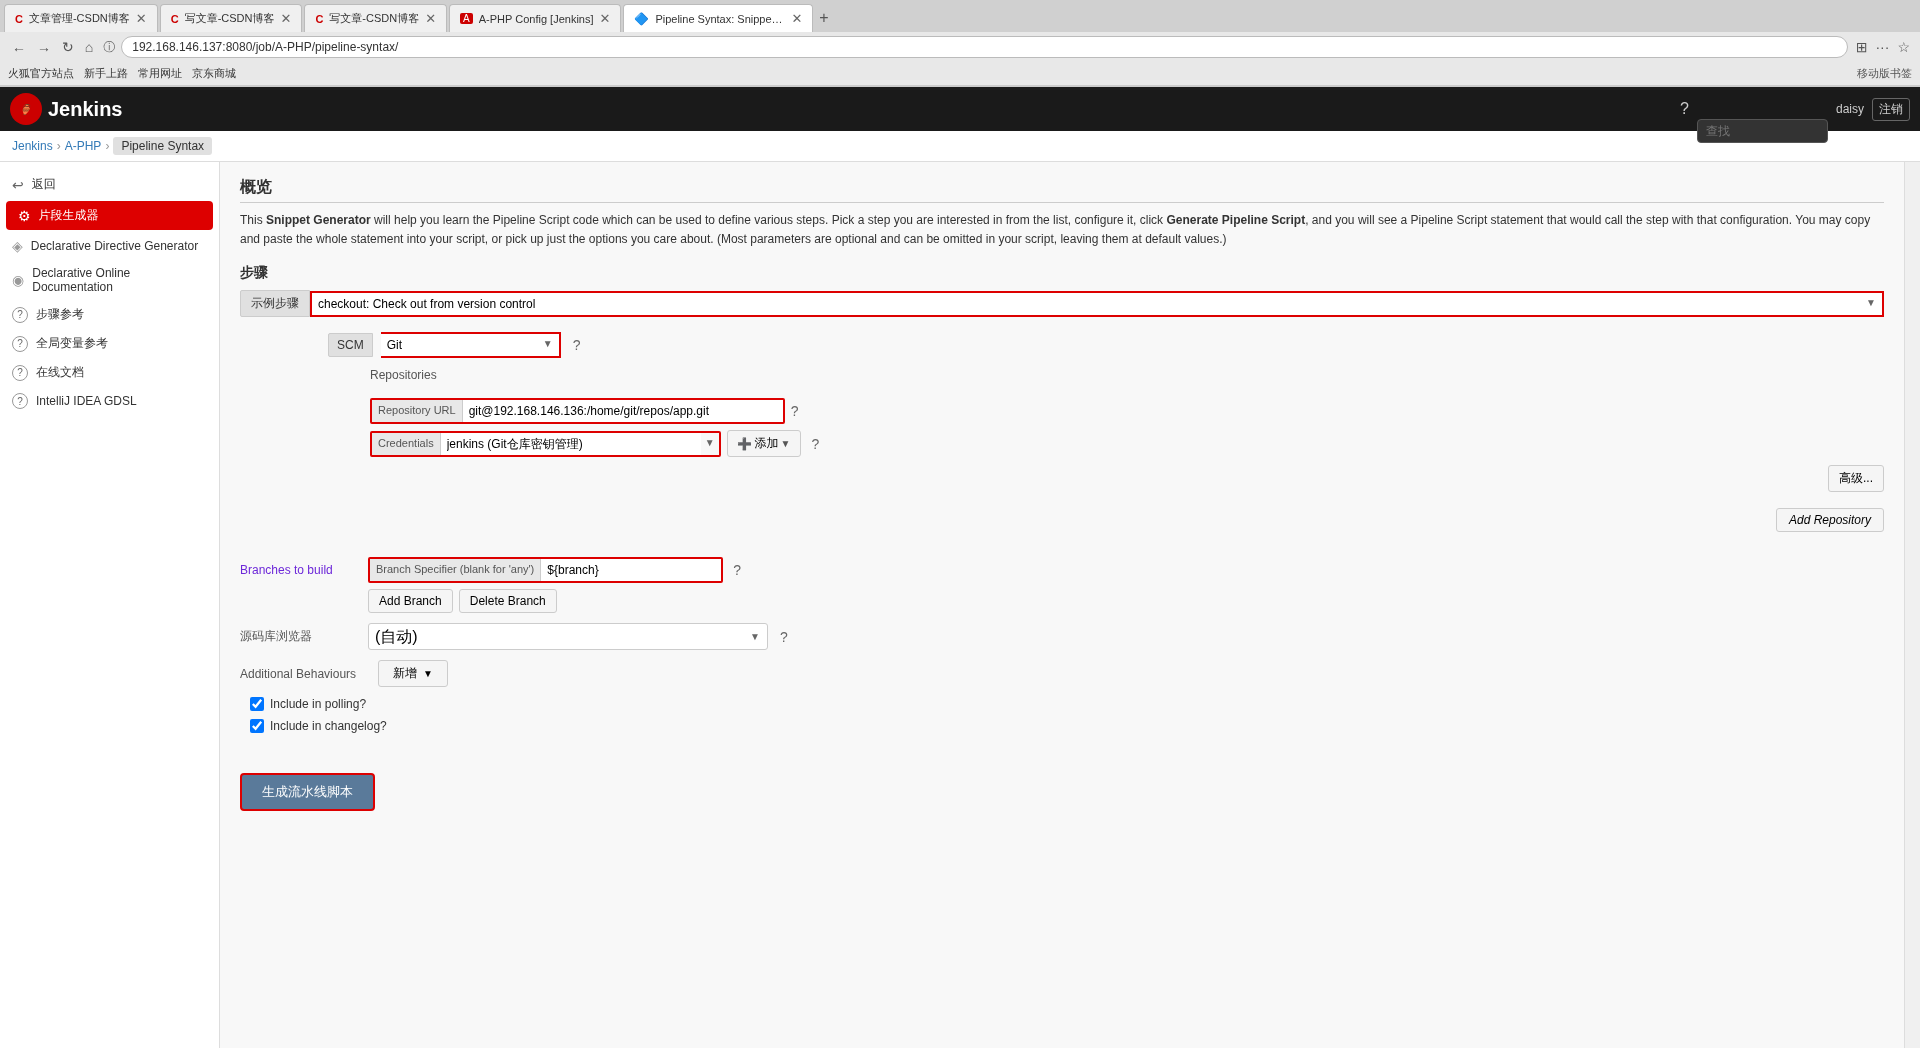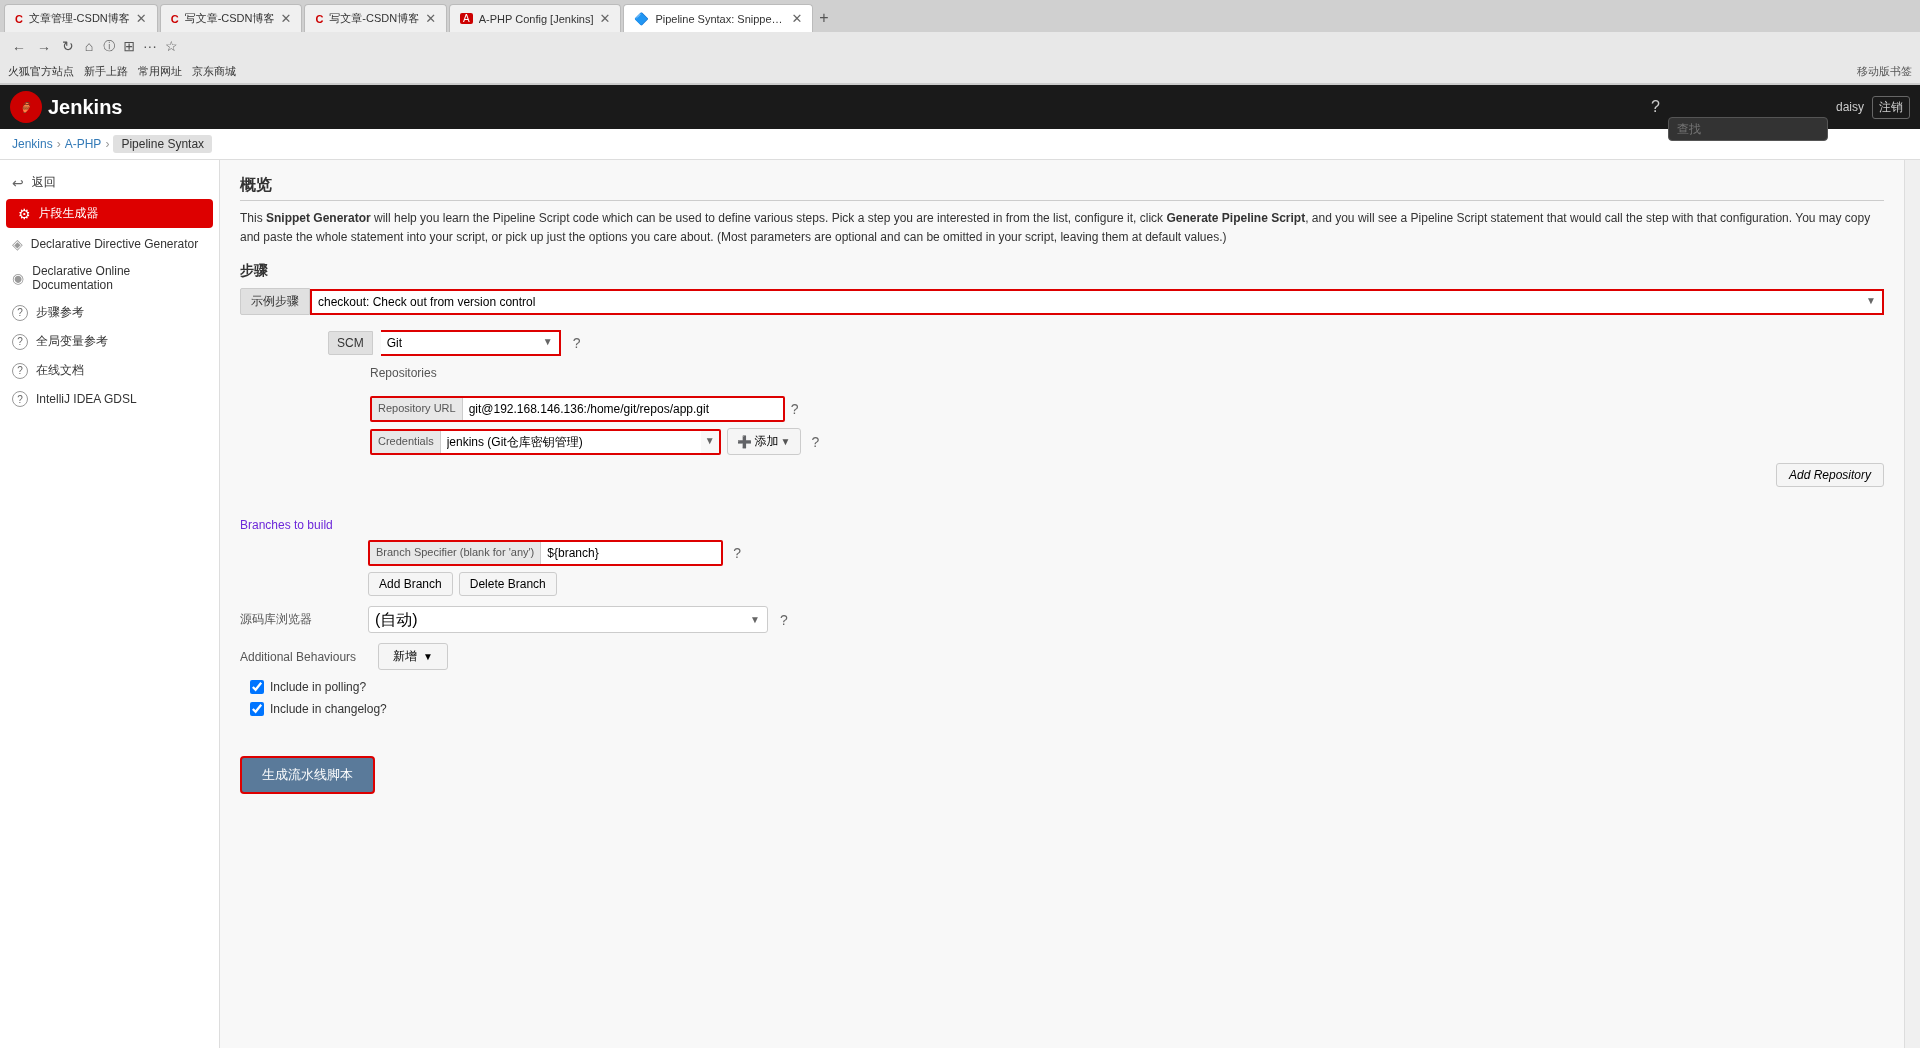--- a/index.html
+++ b/index.html
@@ -22,21 +22,21 @@
     .bookmarks-bar { background: #e8e8e8; padding: 2px 8px; display: flex; align-items: center; gap: 10px; font-size: 11px; border-bottom: 1px solid #ccc; height: 24px; }
     .bookmark-item { cursor: pointer; color: #333; font-family: Liberation Serif, serif; }
     .mobile-bookmark { margin-left: auto; color: #555; }
 
     
     .jenkins-header { background: #1a1a1a; color: #fff; display: flex; align-items: center; padding: 4px 10px; height: 44px; gap: 10px; }
     .jenkins-logo { display: flex; align-items: center; gap: 6px; cursor: pointer; }
     .jenkins-logo-img { width: 32px; height: 32px; background: #c00; border-radius: 50%; display: flex; align-items: center; justify-content: center; color: #fff; font-weight: bold; font-size: 14px; }
     .jenkins-title { font-size: 20px; font-weight: bold; color: #fff; }
     .header-search { margin-left: auto; display: flex; align-items: center; gap: 8px; }
-    .header-search input { padding: 4px 8px; border-radius: 4px; border: 1px solid #555; background: #333; color: #fff; font-size: 12px; width: 160px; margin-top: 44px; }
+    .header-search input { padding: 4px 8px; border-radius: 4px; border: 1px solid #555; background: #333; color: #fff; font-size: 12px; width: 131px; margin-top: 44px; }
     .header-user { color: #ccc; font-size: 12px; cursor: pointer; }
     .header-logout { color: #ccc; font-size: 12px; cursor: pointer; padding: 2px 6px; border: 1px solid #666; border-radius: 3px; }
 
     
     .breadcrumb { background: #fff; padding: 6px 12px; border-bottom: 1px solid #ddd; display: flex; align-items: center; gap: 4px; font-size: 12px; }
     .breadcrumb a { color: #337ab7; text-decoration: none; }
     .breadcrumb-sep { color: #999; }
     .breadcrumb-current { background: #e0e0e0; padding: 2px 8px; border-radius: 3px; color: #333; }
 
     
@@ -143,20 +143,21 @@
   </div>
 
   <div class="address-bar">
     <div class="nav-btns">
       <button class="nav-btn">←</button>
       <button class="nav-btn">→</button>
       <button class="nav-btn">↻</button>
       <button class="nav-btn">⌂</button>
     </div>
     <span style="color:#666;font-size:12px;">ⓘ</span>
+    <input class="address-input" type="text" value="192.168.146.137:8080/job/A-PHP/pipeline-syntax/" style="">
     <div class="toolbar-icons">
       <span class="toolbar-icon">⊞</span>
       <span class="toolbar-icon">···</span>
       <span class="toolbar-icon">☆</span>
     </div>
   </div>
 
   <div class="bookmarks-bar">
     <span class="bookmark-item">火狐官方站点</span>
     <span class="bookmark-item">新手上路</span>
@@ -277,28 +278,31 @@
             <span style="padding:4px 4px;color:#666;font-size:10px;cursor:pointer;">▼</span>
           </div>
           <button class="add-btn">
             <span>➕</span>
             <span>添加</span>
             <span class="add-btn-arrow">▼</span>
           </button>
           <span class="help-icon">?</span>
         </div>
 
+        <div class="clearfix" style="margin-bottom:8px;">
+          <button class="advanced-btn">高级...</button>
+        </div>
         <div style="display:flex;justify-content:flex-end;margin-bottom:10px;">
           <button class="add-repo-btn">Add Repository</button>
         </div>
       </div>
 
       <div class="branches-row">
         <span class="branches-label">Branches to build</span>
-        <div style="flex:1;margin-top:28px;">
+        <div style="flex:1;">
           <div style="display:flex;align-items:center;gap:6px;margin-bottom:6px;">
             <div style="border:2px solid #d00;border-radius:2px;display:inline-flex;align-items:stretch;">
               <span style="font-size:11px;color:#555;padding:4px 6px;background:#e8e8e8;border-right:1px solid #ccc;white-space:nowrap;">Branch Specifier (blank for 'any')</span>
               <input type="text" style="border: none; outline: none; padding: 4px 6px; font-size: 12px; width: 180px; background: rgb(255, 255, 255);" value="${branch}">
             </div>
             <span class="help-icon">?</span>
           </div>
           <div class="branch-actions">
             <button class="branch-btn">Add Branch</button>
             <button class="branch-btn">Delete Branch</button>

